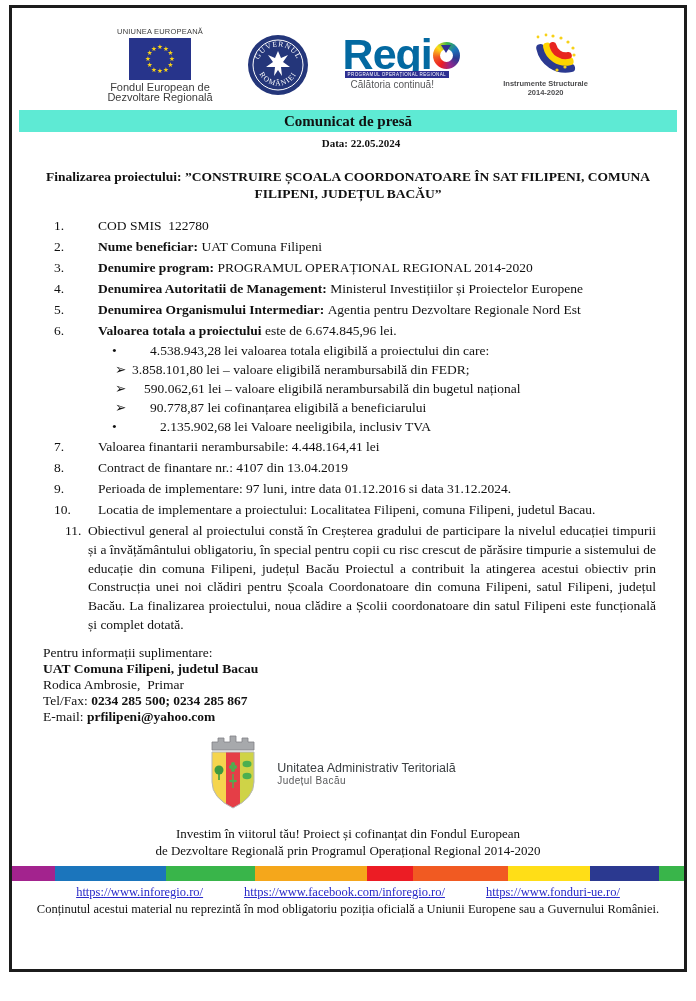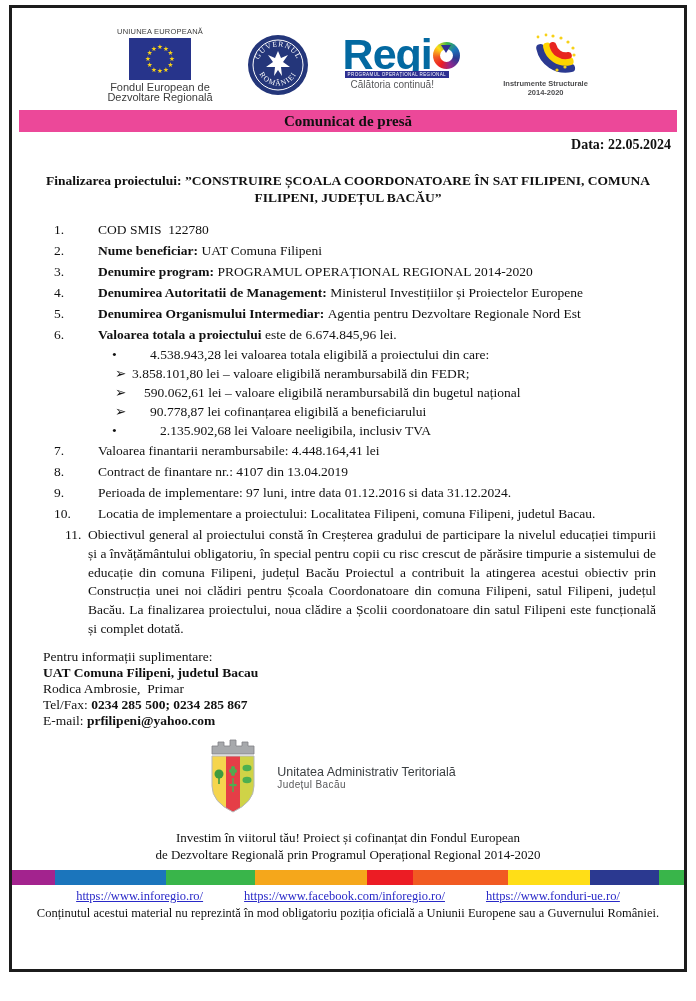--- a/index.html
+++ b/index.html
@@ -34,24 +34,24 @@
   .regio-o-tri { position: absolute; left: 8.5px; top: 3px; width: 0; height: 0;
     border-left: 5px solid transparent; border-right: 5px solid transparent; border-top: 8px solid #2E3092; }
   .regio-subbar {
     background: #2E3092; color: #fff; font-family: "Liberation Sans", sans-serif;
     font-size: 4.5px; letter-spacing: .4px; padding: 1px 3px; margin: 2px 0 1px 2px; white-space: nowrap;
   }
   .regio-tagline { font-family: "Liberation Sans", sans-serif; font-size: 10px; color: #58595b; margin-left: 8px; }
   .instr-cap { font-family: "Liberation Sans", sans-serif; font-size: 7.5px; font-weight: bold; color: #4d4d4f; line-height: 9px; text-align: center; }
   
   .titlebar {
-    margin: 6px 7px 0 7px; background: #ec4899; height: 22px;
+    margin: 6px 7px 0 7px; background: #5eead4; height: 22px;
     text-align: center; font-weight: bold; font-size: 15px; line-height: 22px;
   }
-  .dateline { text-align: right; font-weight: bold; font-size: 14px; padding: 5px 13px 0 0; margin-left: 39px; }
+  .dateline { text-align: center; font-weight: bold; font-size: 11px; padding: 5px 13px 0 0; margin-left: 39px; }
   .proj-title {
     margin: 19px auto 0 auto; width: 612px; text-align: center;
     font-weight: bold; font-size: 13.5px; line-height: 17px;
   }
   
   .list-block { margin-top: 13px; font-size: 13.5px; }
   .row { display: flex; padding-left: 42px; line-height: 21px; }
   .row .num { flex: none; width: 44px; }
   .b { font-weight: bold; }
   .t, .b { white-space: pre-wrap; }

